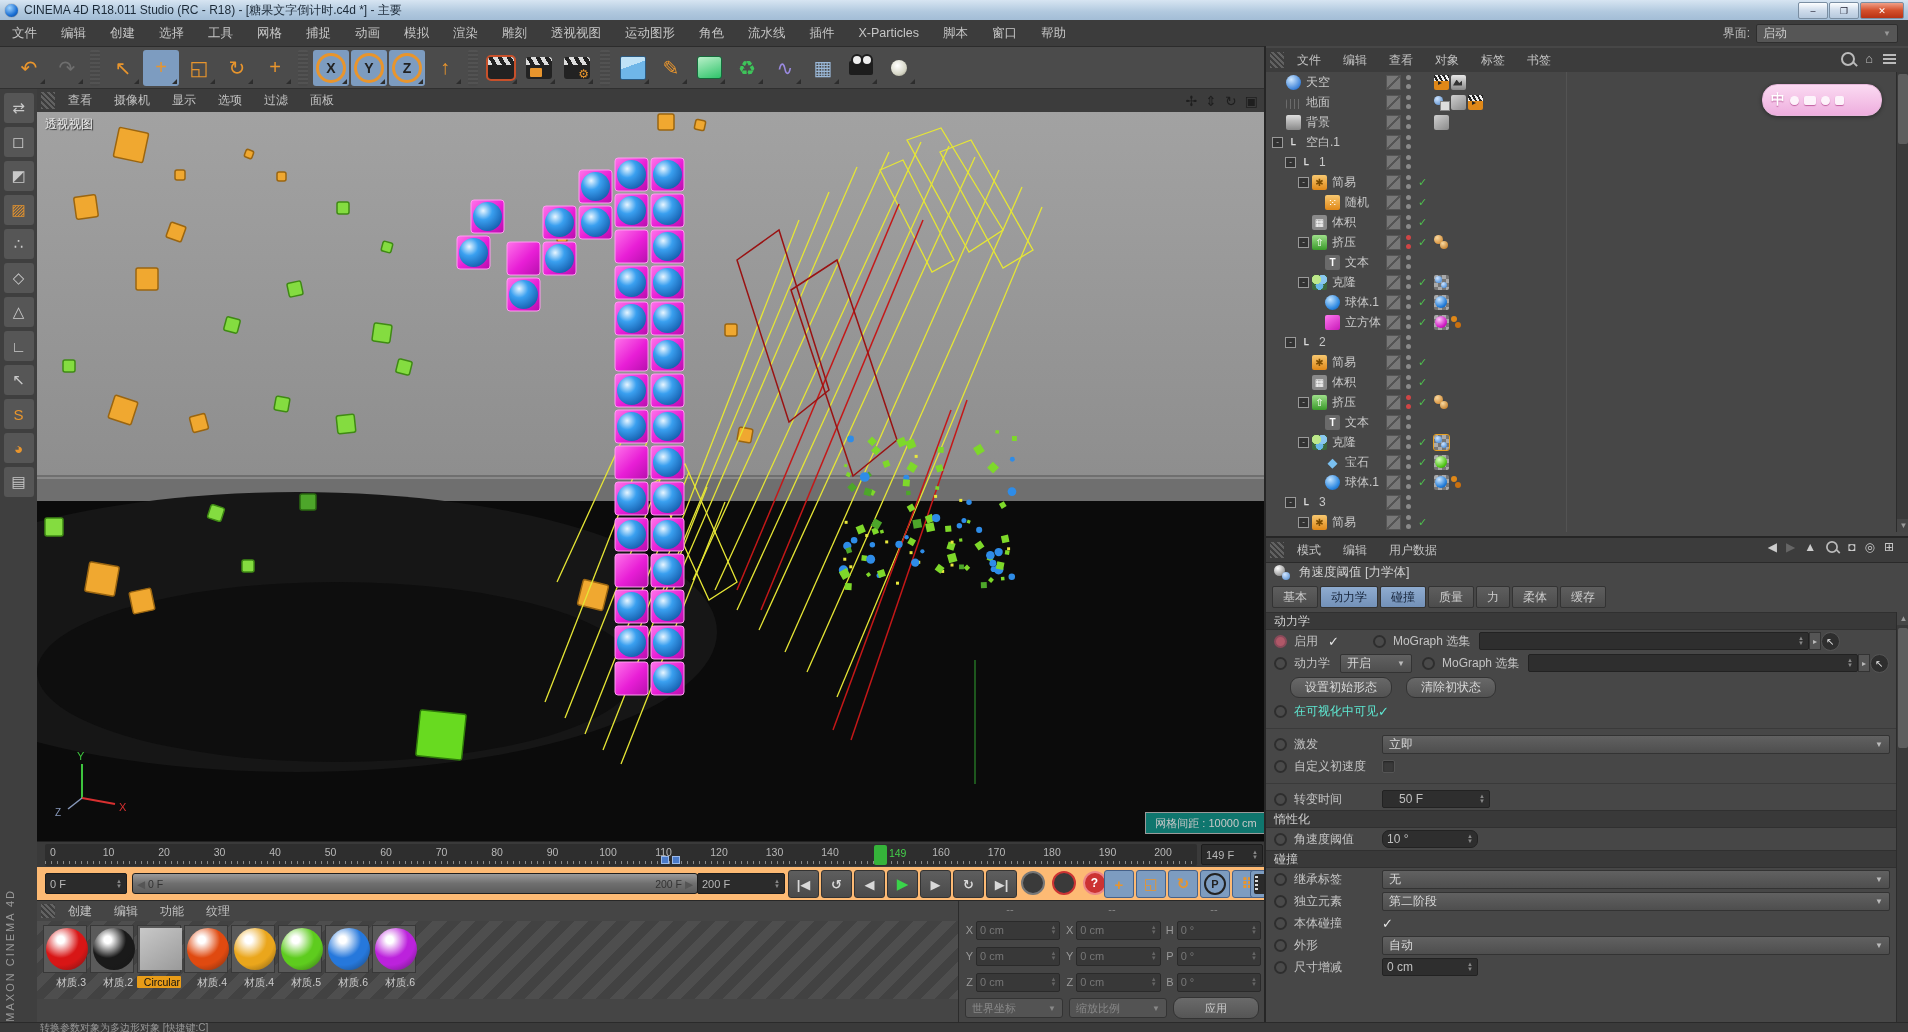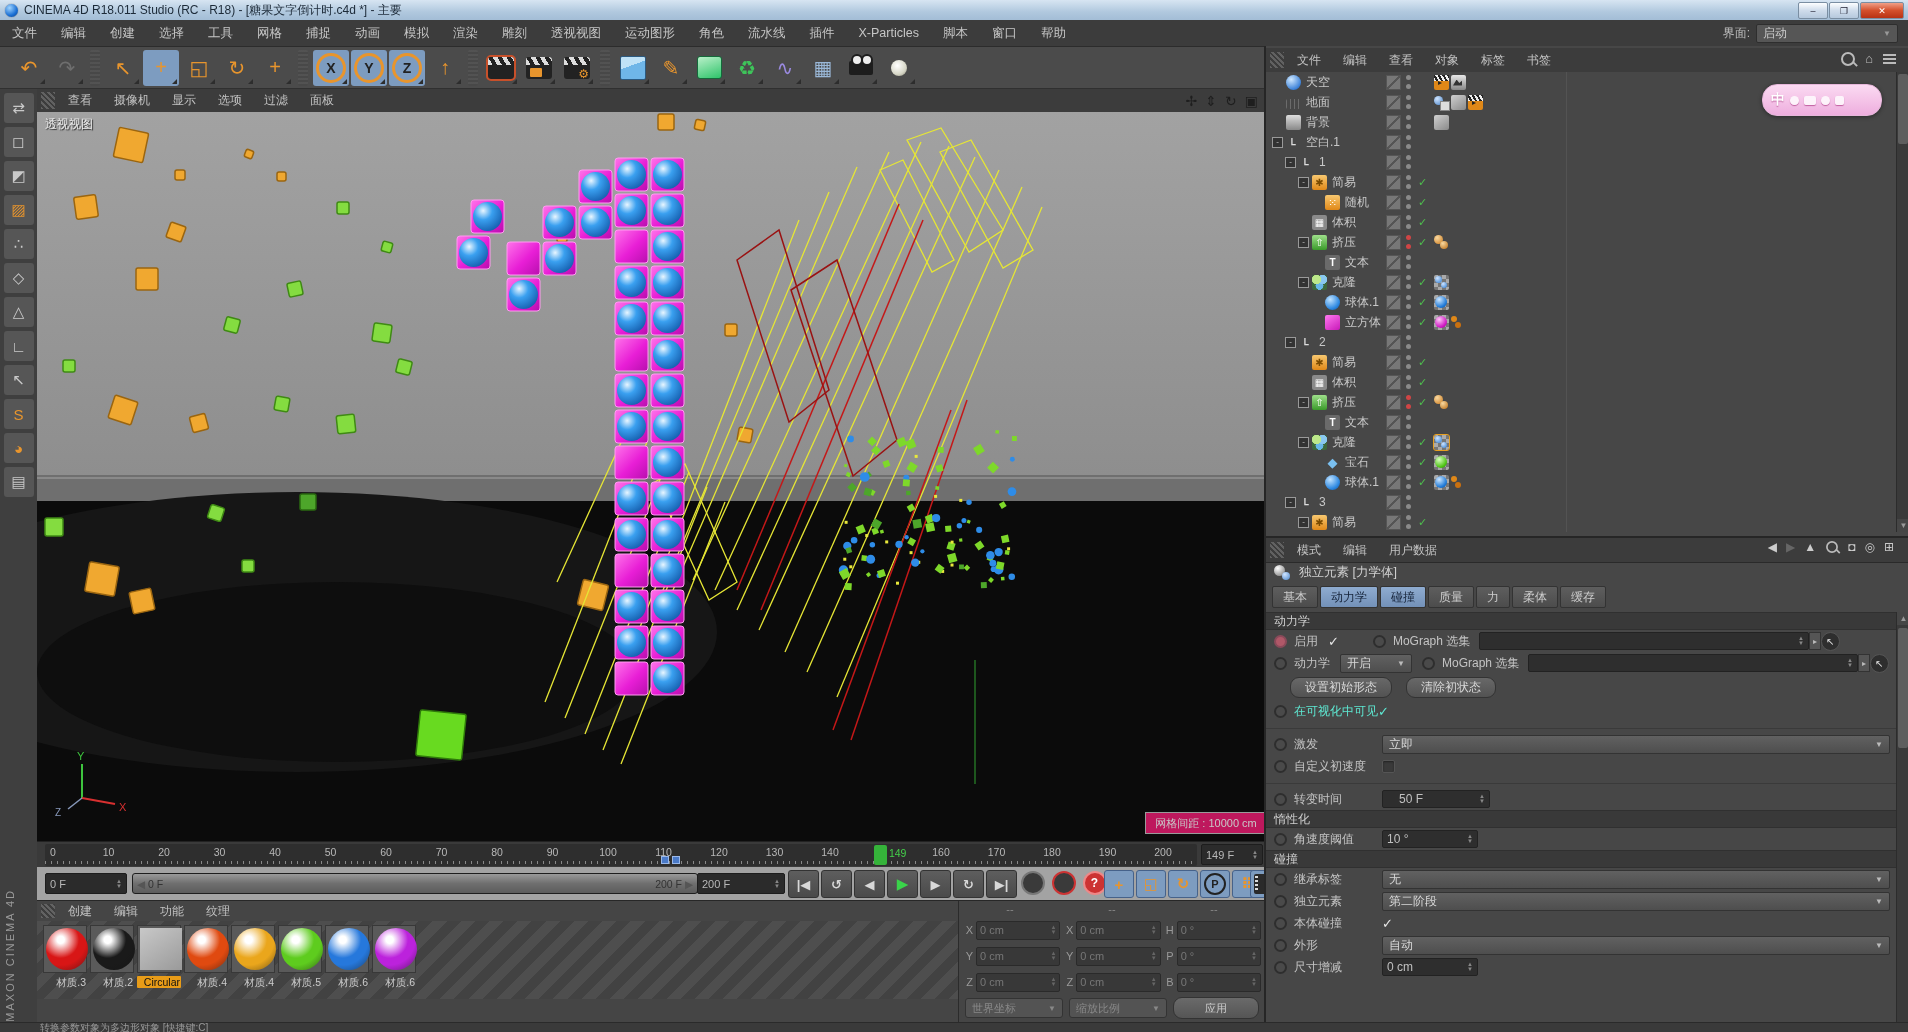--- a/index.html
+++ b/index.html
@@ -57,37 +57,37 @@
     font-size:11px;color:#9a9a9a;letter-spacing:2px;}
   
   #vpmenu{left:37px;top:89px;width:1227px;height:23px;background:#3c3c3c;border-bottom:1px solid #2a2a2a;
     display:flex;align-items:center;font-size:12px;color:#c2c2c2;}
   #vpmenu .mi{padding:0 11px;}
   .grip{width:14px;height:70%;margin:0 2px 0 4px;
     background:repeating-linear-gradient(45deg,#6a6a6a 0 2px,#3c3c3c 2px 4px);opacity:.8;}
   #vpnav{position:absolute;right:6px;top:0;height:23px;display:flex;align-items:center;gap:8px;color:#1e1e1e;font-size:14px;}
   #viewport{left:37px;top:112px;width:1227px;height:729px;overflow:hidden;background:#999;}
   #vp-label{position:absolute;left:8px;top:4px;color:#ececec;font-size:12px;text-shadow:1px 1px 1px #222;z-index:5;}
-  #grid-label{position:absolute;left:1108px;top:700px;width:120px;height:20px;background:#be185d;border:1px solid #9a9a9a;
+  #grid-label{position:absolute;left:1108px;top:700px;width:120px;height:20px;background:#0f766e;border:1px solid #9a9a9a;
     color:#c8c8c8;font-size:11px;display:flex;align-items:center;justify-content:center;z-index:5;}
   
   #rulerrow{left:37px;top:841px;width:1227px;height:26px;background:#3a3a3a;border-top:1px solid #222;display:flex;align-items:center;}
   #ruler{position:absolute;left:8px;top:2px;width:1152px;height:22px;background:#2e2e2e;border-radius:2px;}
   #ruler .tick-strip{position:absolute;left:0;bottom:2px;width:100%;height:3px;
     background:repeating-linear-gradient(90deg,#888 0 1px,transparent 1px 6px);}
   .rlabel{position:absolute;top:2px;font-size:10.5px;color:#b8b8b8;transform:translateX(-50%);}
   #playhead{position:absolute;top:1px;width:13px;height:20px;background:#35b33a;border-radius:2px;}
   #playhead-label{position:absolute;top:3px;font-size:10.5px;color:#44d04a;}
   .kf{position:absolute;bottom:2px;width:6px;height:6px;background:#4a7ac8;border:1px solid #9ab8e8;}
   .spin{height:19px;background:#2b2b2b;border:1px solid #1d1d1d;border-radius:2px;color:#b8b8b8;font-size:11px;
     display:flex;align-items:center;padding:0 4px;justify-content:space-between;}
   .spin .ar{display:flex;flex-direction:column;font-size:6px;color:#888;line-height:5px;margin-left:4px;}
   #cur-frame{position:absolute;left:1164px;top:2px;width:52px;}
   
-  #transport{left:37px;top:867px;width:1227px;height:33px;background:#a3a3a3;display:flex;align-items:center;border-bottom:1px solid #2a2a2a;}
+  #transport{left:37px;top:867px;width:1227px;height:33px;background:#fdba74;display:flex;align-items:center;border-bottom:1px solid #2a2a2a;}
   #f0{position:absolute;left:8px;top:6px;width:72px;}
   #range{position:absolute;left:95px;top:6px;width:556px;height:19px;border:1px solid #1e1e1e;border-radius:3px;
     background:linear-gradient(#9a9a9a,#6f6f6f 50%,#5c5c5c);display:flex;align-items:center;justify-content:space-between;
     font-size:10.5px;color:#333;padding:0 4px;}
   #r200{position:absolute;left:660px;top:6px;width:78px;}
   .pbtn{width:29px;height:26px;margin:0 1px;background:linear-gradient(#5e5e5e,#4a4a4a);border:1px solid #333;border-radius:3px;
     display:flex;align-items:center;justify-content:center;color:#d8d8d8;font-size:13px;font-weight:bold;}
   .pbtn.play{color:#3ad44a;font-size:15px;}
   .cbtn{width:27px;height:26px;margin:0 2px;display:flex;align-items:center;justify-content:center;}
   .circ{width:20px;height:20px;border-radius:50%;display:flex;align-items:center;justify-content:center;font-size:12px;font-weight:bold;}
@@ -1242,21 +1242,21 @@
     <span>◀</span>
     <span style="color:#666">▶</span>
     <span>▲</span>
     <span class="ico-search" style="transform:scale(.85)"></span>
     <span>◘</span>
     <span>◎</span>
     <span>⊞</span>
   </div>
   <div id="amtitle">
     <span class="ballpair"></span>
-    <span>独立元素 [力学体]</span>
+    <span>角速度阈值 [力学体]</span>
   </div>
   <div id="amtabs">
       <div class="tab">基本</div>
       <div class="tab active">动力学</div>
       <div class="tab active">碰撞</div>
       <div class="tab">质量</div>
       <div class="tab">力</div>
       <div class="tab">柔体</div>
       <div class="tab">缓存</div>
     </div>
@@ -1333,21 +1333,21 @@
           <span class="ar" style="display: flex; flex-direction: column; font-size: 6px; color: rgb(136, 136, 136); line-height: 5px;">
             <span>▲</span>
             <span>▼</span>
           </span>
         </div>
       </div>
       <div class="sect">惰性化</div>
       <div class="arow">
         <div class="adot"></div>
         <div class="alabel" style="width: 88px; flex: 0 0 auto;">角速度阈值</div>
-        <div class="afield" style="width: 86px;">
+        <div class="afield" style="width: 86px; border-radius: 7px;">
           <span>10 °</span>
           <span class="ar" style="display: flex; flex-direction: column; font-size: 6px; color: rgb(136, 136, 136); line-height: 5px;">
             <span>▲</span>
             <span>▼</span>
           </span>
         </div>
       </div>
       <div class="sect">碰撞</div>
       <div class="arow">
         <div class="adot"></div>

